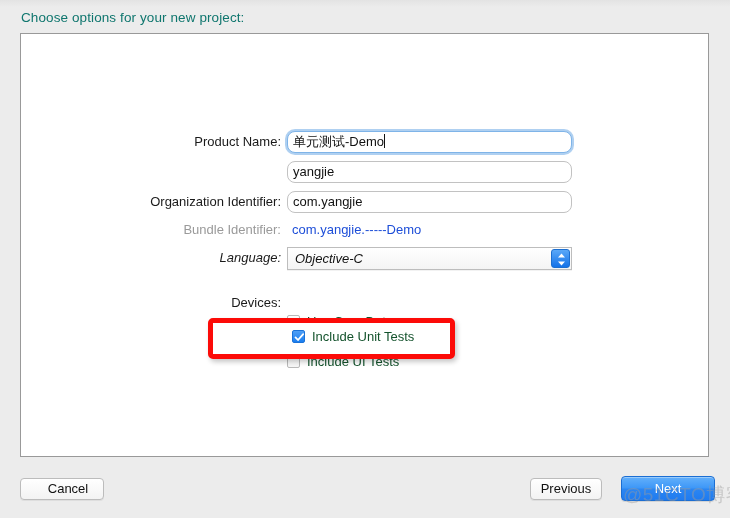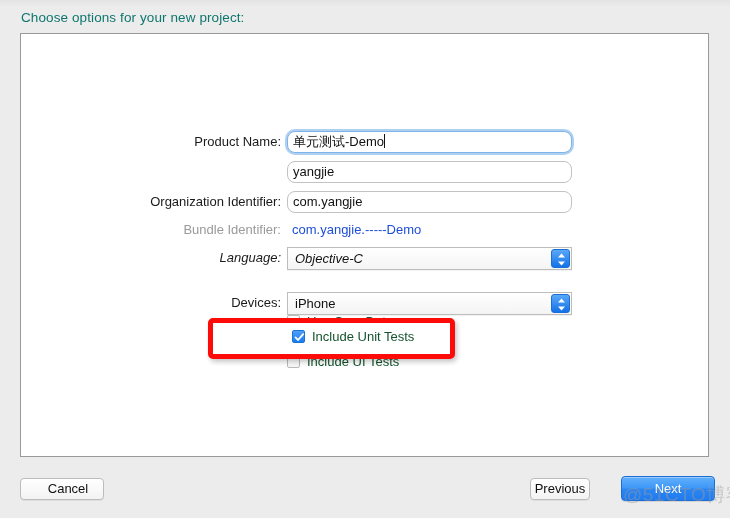--- a/index.html
+++ b/index.html
@@ -207,21 +207,21 @@
     color: #111;
     box-shadow: 0 1px 0 rgba(0,0,0,0.06);
   }
   .btn-primary {
     background: linear-gradient(to bottom, #63b0fb 0%, #3d97f7 48%, #2b86f2 52%, #1f7bf0 100%);
     border: 1px solid #1b6ed3;
     color: #ffffff;
     box-shadow: 0 1px 0 rgba(0,0,0,0.10), inset 0 1px 0 rgba(255,255,255,0.35);
   }
   #cancel-button { left: 20px; top: 478px; width: 84px; height: 22px; line-height: 20px; padding-left: 12px; }
-  #previous-button { left: 530px; top: 478px; width: 60px; height: 22px; line-height: 20px; }
+  #previous-button { left: 530px; top: 478px; width: 72px; height: 22px; line-height: 20px; }
   #next-button { left: 621px; top: 476px; width: 94px; height: 25px; line-height: 23px; }
 
   
   .watermark {
     position: absolute;
     left: 623px; top: 482px;
     font-size: 19px;
     color: rgba(155,155,155,0.45);
     letter-spacing: 0.5px;
     white-space: nowrap;
@@ -266,29 +266,20 @@
         <svg width="13" height="15" viewBox="0 0 13 15">
           <path d="M6.5 1.5 L10 5.5 L3 5.5 Z" fill="#ffffff"></path>
           <path d="M6.5 13.5 L10 9.5 L3 9.5 Z" fill="#ffffff"></path>
         </svg>
       </span>
     </div>
   </div>
 
   <div class="row" style="top:292px;padding-left:36px;">
     <div class="row-label">Devices:</div>
-    <div class="popup">
-      <span class="popup-text">iPhone</span>
-      <span class="popup-stepper">
-        <svg width="13" height="15" viewBox="0 0 13 15">
-          <path d="M6.5 1.5 L10 5.5 L3 5.5 Z" fill="#ffffff"></path>
-          <path d="M6.5 13.5 L10 9.5 L3 9.5 Z" fill="#ffffff"></path>
-        </svg>
-      </span>
-    </div>
   </div>
 
   <div class="checkrow" style="top:314px;">
     <span class="cbox"></span>
     <span class="cbox-label">Use Core Data</span>
   </div>
 
   <div class="checkrow" style="top:334px;">
     <span class="cbox checked">
       <svg width="11" height="11" viewBox="0 0 11 11">

